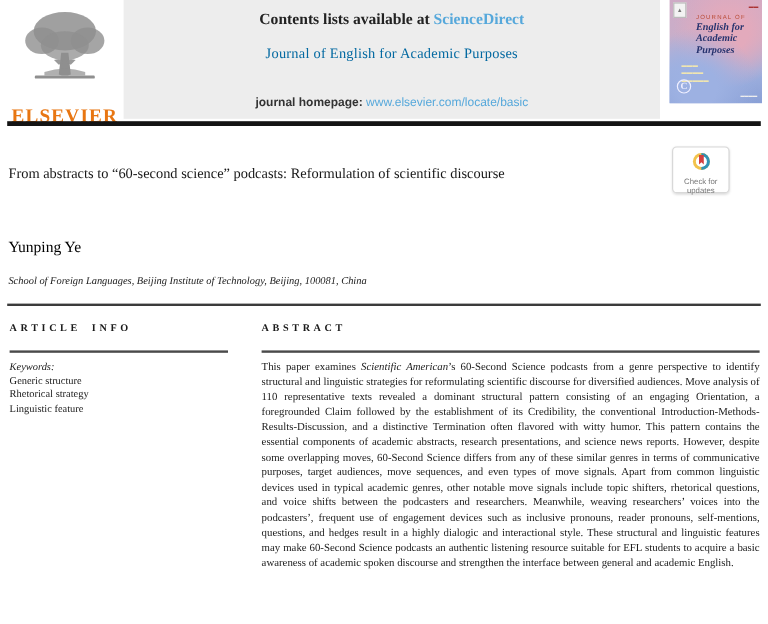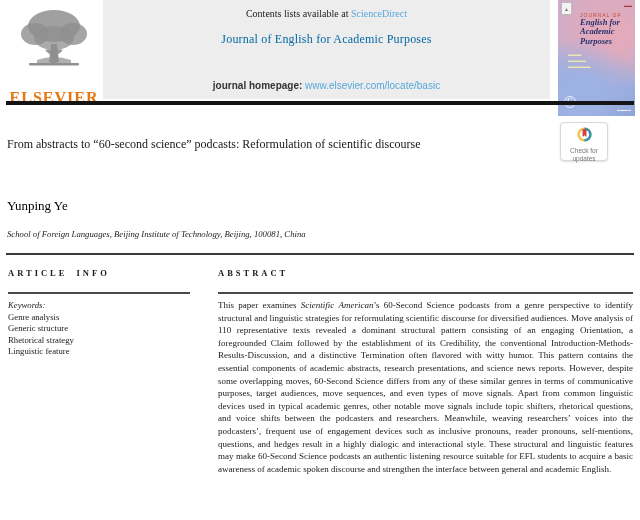--- a/index.html
+++ b/index.html
@@ -5,27 +5,27 @@
   * { margin:0; padding:0; box-sizing:border-box; }
   html,body { width:640px; height:520px; background:#fff; overflow:hidden; }
   body { font-family:"Liberation Serif", serif; color:#1a1a1a; position:relative; }
 
   
   .logo-block { position:absolute; left:6px; top:4px; width:96px; height:94px; text-align:center; }
   .logo-tree { display:block; margin:0 auto; }
   .logo-word { font-weight:bold; font-size:16px; letter-spacing:1px; color:#e87612; line-height:1; margin-top:14px; }
 
   .header-box { position:absolute; left:103px; top:0; width:447px; height:99px; background:#ededed; text-align:center; }
-  .contents-line { padding-top:8px; font-size:10px; font-weight:400; color:#222; }
+  .contents-line { padding-top:8px; font-size:13px; font-weight:700; color:#222; }
   .journal-title { margin-top:13px; font-size:12px; color:#0369a1; letter-spacing:0.2px; }
   .homepage-line { position:absolute; bottom:8px; left:0; width:100%; font-family:"Liberation Sans", sans-serif; font-weight:bold; font-size:10px; color:#333; }
   .link { color:#56a8db; text-decoration:none; cursor:pointer; }
   .homepage-line .link { font-weight:normal; }
 
-  .cover { position:absolute; left:558px; top:0; width:77px; height:116px; overflow:hidden;
+  .cover { position:absolute; left:558px; top:0; width:77px; height:86px; overflow:hidden;
     background:
       radial-gradient(circle at 30% 85%, #9db1e2 0 18%, rgba(157,177,226,0) 55%),
       radial-gradient(circle at 65% 30%, #e3aabc 0 20%, rgba(227,170,188,0) 60%),
       linear-gradient(180deg, #cfabc6 0%, #c9aec9 35%, #9fb0de 68%, #8aa0d6 100%);
   }
   .cover-logo-box { position:absolute; left:3px; top:2px; width:11px; height:13px; background:#f3f3f3; border:0.5px solid #bbb; font-size:5px; color:#777; text-align:center; line-height:13px; }
   .cover-issue { position:absolute; right:3px; top:3px; font-size:4px; color:#a33; }
   .cover-kicker { position:absolute; left:22px; top:12px; font-size:5px; letter-spacing:1px; color:#b84a35; font-family:"Liberation Sans", sans-serif; }
   .cover-title { position:absolute; left:22px; top:18px; font-size:8.5px; line-height:1.1; font-weight:bold; color:#26336e; font-style:italic; }
   .cover-editors { position:absolute; left:10px; top:52px; font-size:4.5px; line-height:1.3; color:#f0e6b0; font-family:"Liberation Sans", sans-serif; }
@@ -114,20 +114,19 @@
 <div class="rule-thin"></div>
 
 <div class="col-heading h-left" style="word-spacing: 4px;">ARTICLE INFO</div>
 <div class="col-heading h-right" style="word-spacing: 4px;">ABSTRACT</div>
 <div class="col-rule r-left"></div>
 <div class="col-rule r-right"></div>
 
 <div class="keywords">
   <div class="kw-label">Keywords:</div>
   <div>
-      <div>Genre analysis</div>
       <div>Generic structure</div>
       <div>Rhetorical strategy</div>
       <div>Linguistic feature</div>
     </div>
 </div>
 
 <p class="abstract"><span>This paper examines </span><span style="font-style: italic;">Scientific American</span><span>’s 60-Second Science podcasts from a genre perspective to identify structural and linguistic strategies for reformulating scientific discourse for diversified audiences. Move analysis of 110 representative texts revealed a dominant structural pattern consisting of an engaging Orientation, a foregrounded Claim followed by the establishment of its Credibility, the conventional Introduction-Methods-Results-Discussion, and a distinctive Termination often flavored with witty humor. This pattern contains the essential components of academic abstracts, research presentations, and science news reports. However, despite some overlapping moves, 60-Second Science differs from any of these similar genres in terms of communicative purposes, target audiences, move sequences, and even types of move signals. Apart from common linguistic devices used in typical academic genres, other notable move signals include topic shifters, rhetorical questions, and voice shifts between the podcasters and researchers. Meanwhile, weaving researchers’ voices into the podcasters’, frequent use of engagement devices such as inclusive pronouns, reader pronouns, self-mentions, questions, and hedges result in a highly dialogic and interactional style. These structural and linguistic features may make 60-Second Science podcasts an authentic listening resource suitable for EFL students to acquire a basic awareness of academic spoken discourse and strengthen the interface between general and academic English.</span></p>
 
 </body></html>

